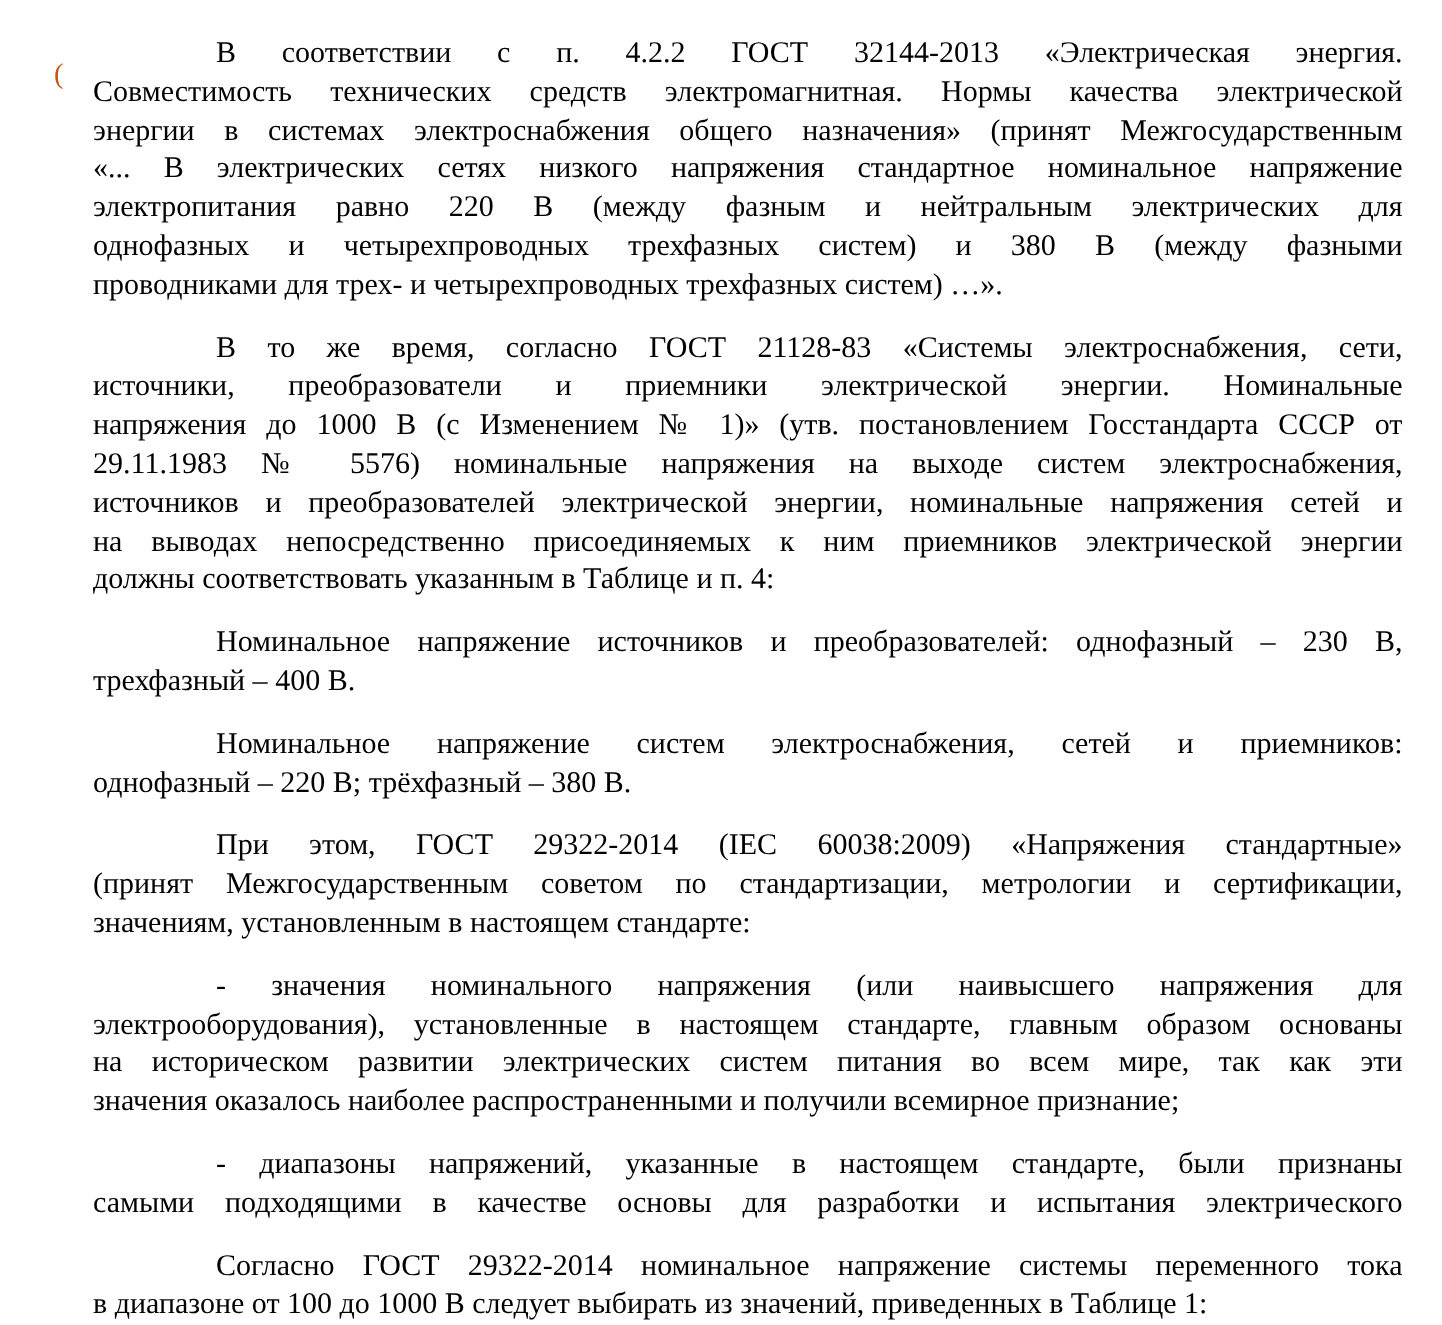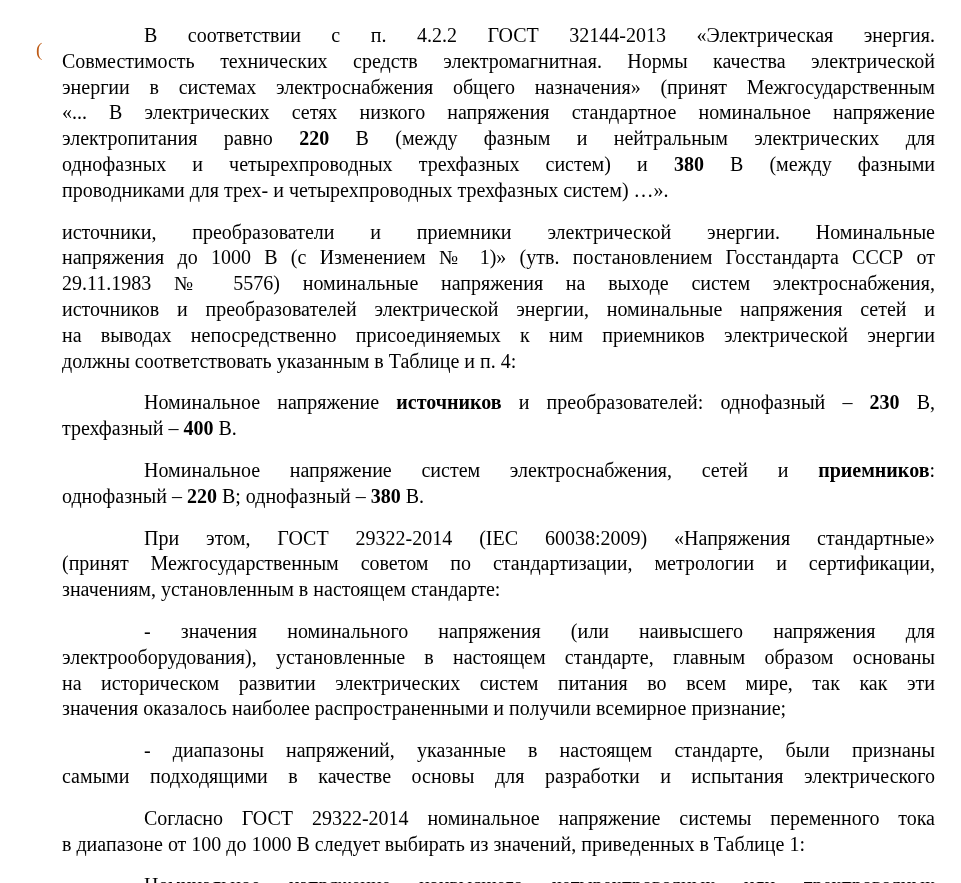--- a/index.html
+++ b/index.html
@@ -24,21 +24,21 @@
     line-height: 25.8px;
     height: 25.8px;
     overflow: hidden;
     text-align: justify;
     text-align-last: justify;
     text-justify: inter-word;
     white-space: normal;
   }
   .line.last { text-align-last: left; }
   .line.indent { text-indent: 82px; }
-  .line b { font-weight: bold; }
+  .line b { font-weight: normal; }
   .artifact {
     position: absolute;
     left: 36px;
     top: 40px;
     font-size: 19px;
     line-height: 19px;
   }
 </style>
 </head>
 <body>
@@ -49,34 +49,35 @@
       <div class="para">
         <div class="line indent"><span>В соответствии с п. 4.2.2 ГОСТ 32144-2013 «Электрическая энергия.</span></div>
         <div class="line"><span>Совместимость технических средств электромагнитная. Нормы качества электрической</span></div>
         <div class="line"><span>энергии в системах электроснабжения общего назначения» (принят Межгосударственным</span></div>
         <div class="line"><span>«... В электрических сетях низкого напряжения стандартное номинальное напряжение</span></div>
         <div class="line"><span>электропитания равно </span><b>220</b><span> В (между фазным и нейтральным электрических для</span></div>
         <div class="line"><span>однофазных и четырехпроводных трехфазных систем) и </span><b>380</b><span> В (между фазными</span></div>
         <div class="line last"><span>проводниками для трех- и четырехпроводных трехфазных систем) …».</span></div>
       </div>
       <div class="para">
+        <div class="line indent"><span>В то же время, согласно ГОСТ 21128-83 «Системы электроснабжения, сети,</span></div>
         <div class="line"><span>источники, преобразователи и приемники электрической энергии. Номинальные</span></div>
         <div class="line"><span>напряжения до 1000 В (с Изменением № 1)» (утв. постановлением Госстандарта СССР от</span></div>
         <div class="line"><span>29.11.1983 № 5576) номинальные напряжения на выходе систем электроснабжения,</span></div>
         <div class="line"><span>источников и преобразователей электрической энергии, номинальные напряжения сетей и</span></div>
         <div class="line"><span>на выводах непосредственно присоединяемых к ним приемников электрической энергии</span></div>
         <div class="line last"><span>должны соответствовать указанным в Таблице и п. 4:</span></div>
       </div>
       <div class="para">
         <div class="line indent"><span>Номинальное напряжение </span><b>источников</b><span> и преобразователей: однофазный – </span><b>230</b><span> В,</span></div>
         <div class="line last"><span>трехфазный – </span><b>400</b><span> В.</span></div>
       </div>
       <div class="para">
         <div class="line indent"><span>Номинальное напряжение систем электроснабжения, сетей и </span><b>приемников</b><span>:</span></div>
-        <div class="line last"><span>однофазный – </span><b>220</b><span> В; однофазный – </span><b>380</b><span> В.</span></div>
+        <div class="line last"><span>однофазный – </span><b>220</b><span> В; трёхфазный – </span><b>380</b><span> В.</span></div>
       </div>
       <div class="para">
         <div class="line indent"><span>При этом, ГОСТ 29322-2014 (IEC 60038:2009) «Напряжения стандартные»</span></div>
         <div class="line"><span>(принят Межгосударственным советом по стандартизации, метрологии и сертификации,</span></div>
         <div class="line last"><span>значениям, установленным в настоящем стандарте:</span></div>
       </div>
       <div class="para">
         <div class="line indent"><span>- значения номинального напряжения (или наивысшего напряжения для</span></div>
         <div class="line"><span>электрооборудования), установленные в настоящем стандарте, главным образом основаны</span></div>
         <div class="line"><span>на историческом развитии электрических систем питания во всем мире, так как эти</span></div>

